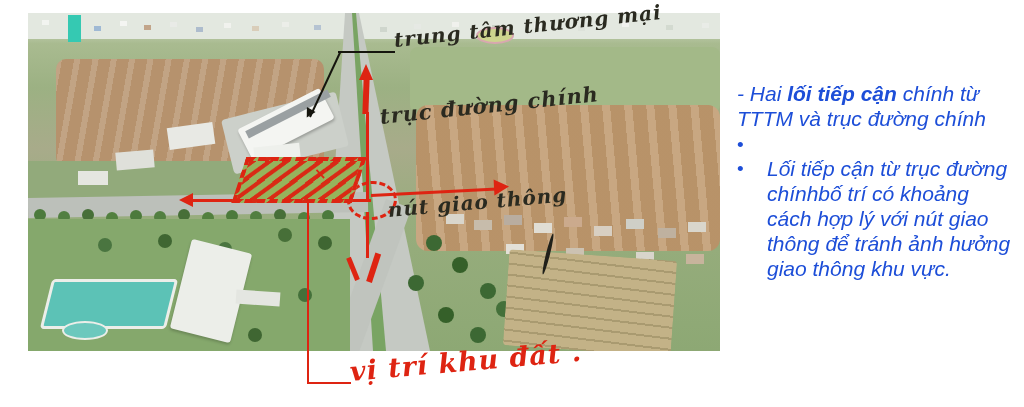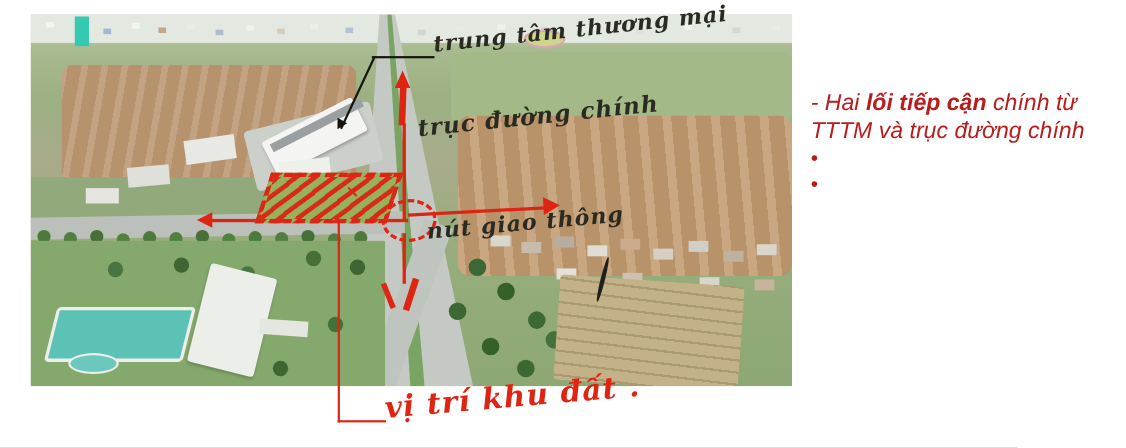--- a/index.html
+++ b/index.html
@@ -99,21 +99,21 @@
       background-image:repeating-linear-gradient(135deg,#d92a15 0 5px,rgba(0,0,0,0) 5px 12px);}
   .site-x{left:314px;top:165px;color:#de2412;font-weight:bold;font-size:15px;font-family:"DejaVu Sans",sans-serif;}
   .site-line-v{left:307px;top:201px;width:2px;height:183px;}
   .site-line-h{left:307px;top:382px;width:44px;height:2px;}
   .lbl-shopping{left:394px;top:28px;font-size:20px;transform:rotate(-6deg);}
   .lbl-road{left:380px;top:104px;font-size:21px;transform:rotate(-6deg);}
   .lbl-junction{left:388px;top:198px;font-size:20px;transform:rotate(-5deg);}
   .lbl-site{left:350px;top:356px;font-size:27px;transform:rotate(-5deg);}
 
   
-  .notes{left:737px;top:82px;width:282px;color:#b91c1c;font-style:italic;font-size:21px;line-height:1.19;}
+  .notes{left:737px;top:82px;width:282px;color:#1d4ed8;font-style:italic;font-size:21px;line-height:1.19;}
   .notes .intro{margin:0 0 1px 0;}
   .notes .intro b{font-weight:bold;}
   .bullet-row{display:flex;align-items:flex-start;}
   .bullet-mark{width:30px;flex:0 0 30px;font-style:normal;font-size:19px;padding-top:1px;}
   .bullet-text{flex:1;}
 </style>
 </head>
 <body>
 
 <div class="abs photo">
@@ -174,14 +174,15 @@
 <div class="abs hw lbl-junction">nút giao thông</div>
 <div class="abs hw hw-red lbl-site">vị trí khu đất .</div>
 
 <div class="abs notes">
   <p class="intro"><span>- Hai </span><b>lối tiếp cận</b><span> chính từ TTTM và trục đường chính</span></p>
   <div class="bullet-row">
     <span class="bullet-mark">•</span>
   </div>
   <div class="bullet-row">
     <span class="bullet-mark">•</span>
+    <span class="bullet-text">Lối tiếp cận từ trục đường chínhbố trí có khoảng cách hợp lý với nút giao thông để tránh ảnh hưởng giao thông khu vực.</span>
   </div>
 </div>
 
 </body></html>

